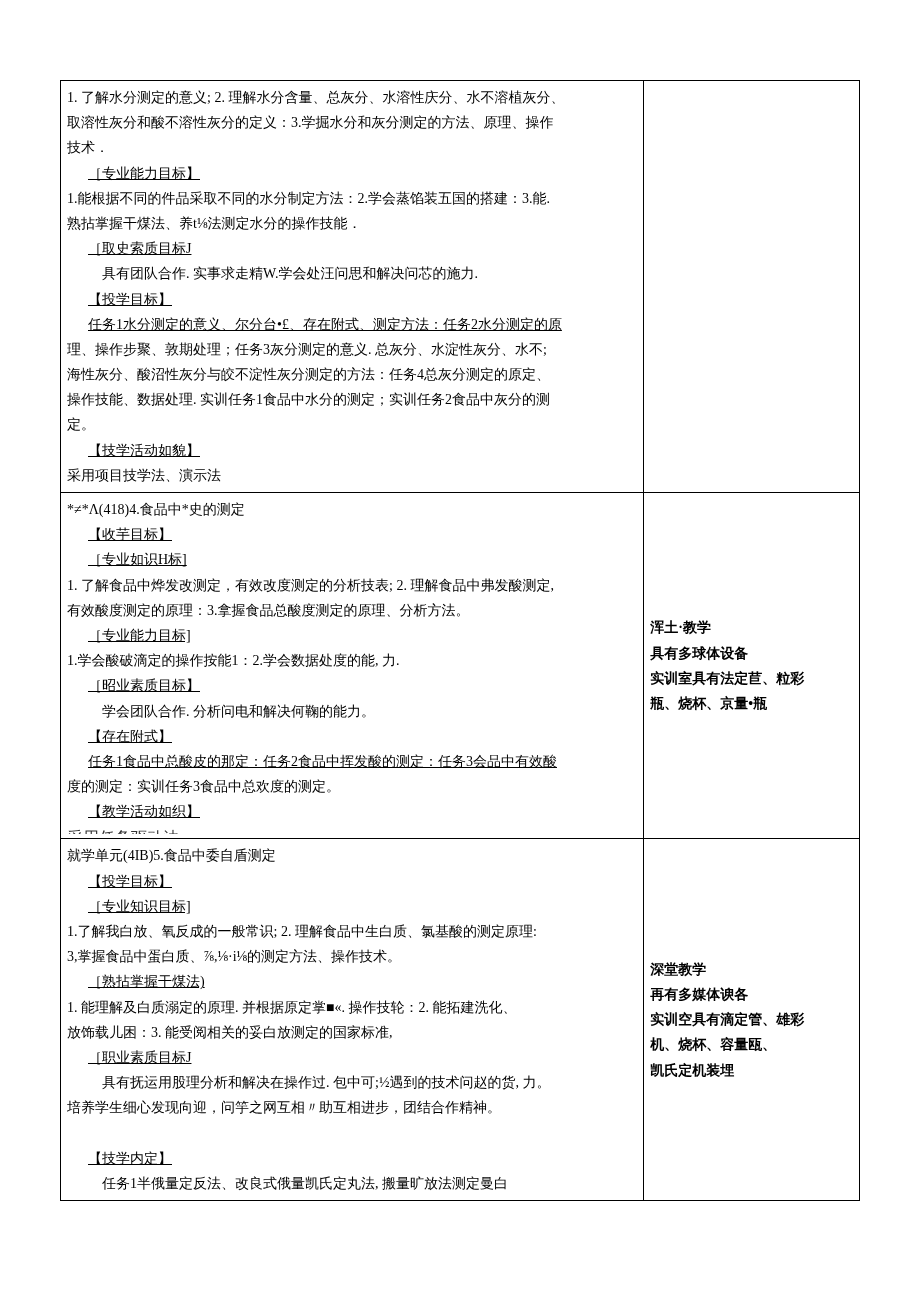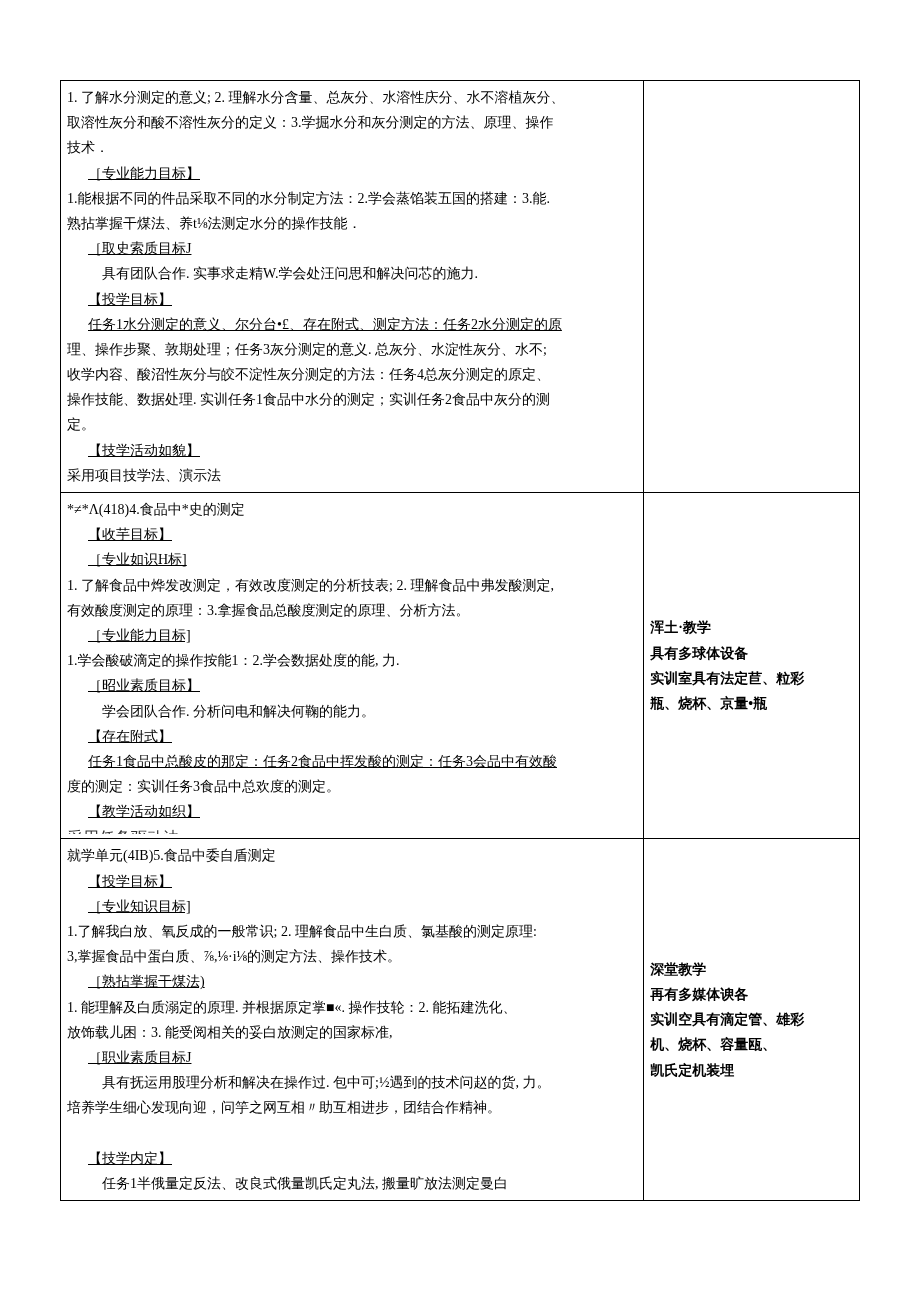--- a/index.html
+++ b/index.html
@@ -61,21 +61,21 @@
       <p>取溶性灰分和酸不溶性灰分的定义：3.学掘水分和灰分测定的方法、原理、操作</p>
       <p>技术．</p>
       <p class="indent1">［专业能力目标】</p>
       <p>1.能根据不同的件品采取不同的水分制定方法：2.学会蒸馅装五国的搭建：3.能.</p>
       <p>熟拈掌握干煤法、养t⅛法测定水分的操作技能．</p>
       <p class="indent1">［取史索质目标J</p>
       <p class="indent2">具有团队合作. 实事求走精W.学会处汪问思和解决问芯的施力.</p>
       <p class="indent1">【投学目标】</p>
       <p class="indent1">任务1水分测定的意义、尔分台•£、存在附式、测定方法：任务2水分测定的原</p>
       <p>理、操作步聚、敦期处理；任务3灰分测定的意义. 总灰分、水淀性灰分、水不;</p>
-      <p>收学内容、酸沼性灰分与皎不淀性灰分测定的方法：任务4总灰分测定的原定、</p>
+      <p>海性灰分、酸沼性灰分与皎不淀性灰分测定的方法：任务4总灰分测定的原定、</p>
       <p>操作技能、数据处理. 实训任务1食品中水分的测定；实训任务2食品中灰分的测</p>
       <p>定。</p>
       <p class="indent1">【技学活动如貌】</p>
       <p>采用项目技学法、演示法</p>
     </td>
     <td class="col-side"></td>
   </tr>
   <tr>
     <td class="col-main">
       <p>*≠*Λ(418)4.食品中*史的测定</p>

